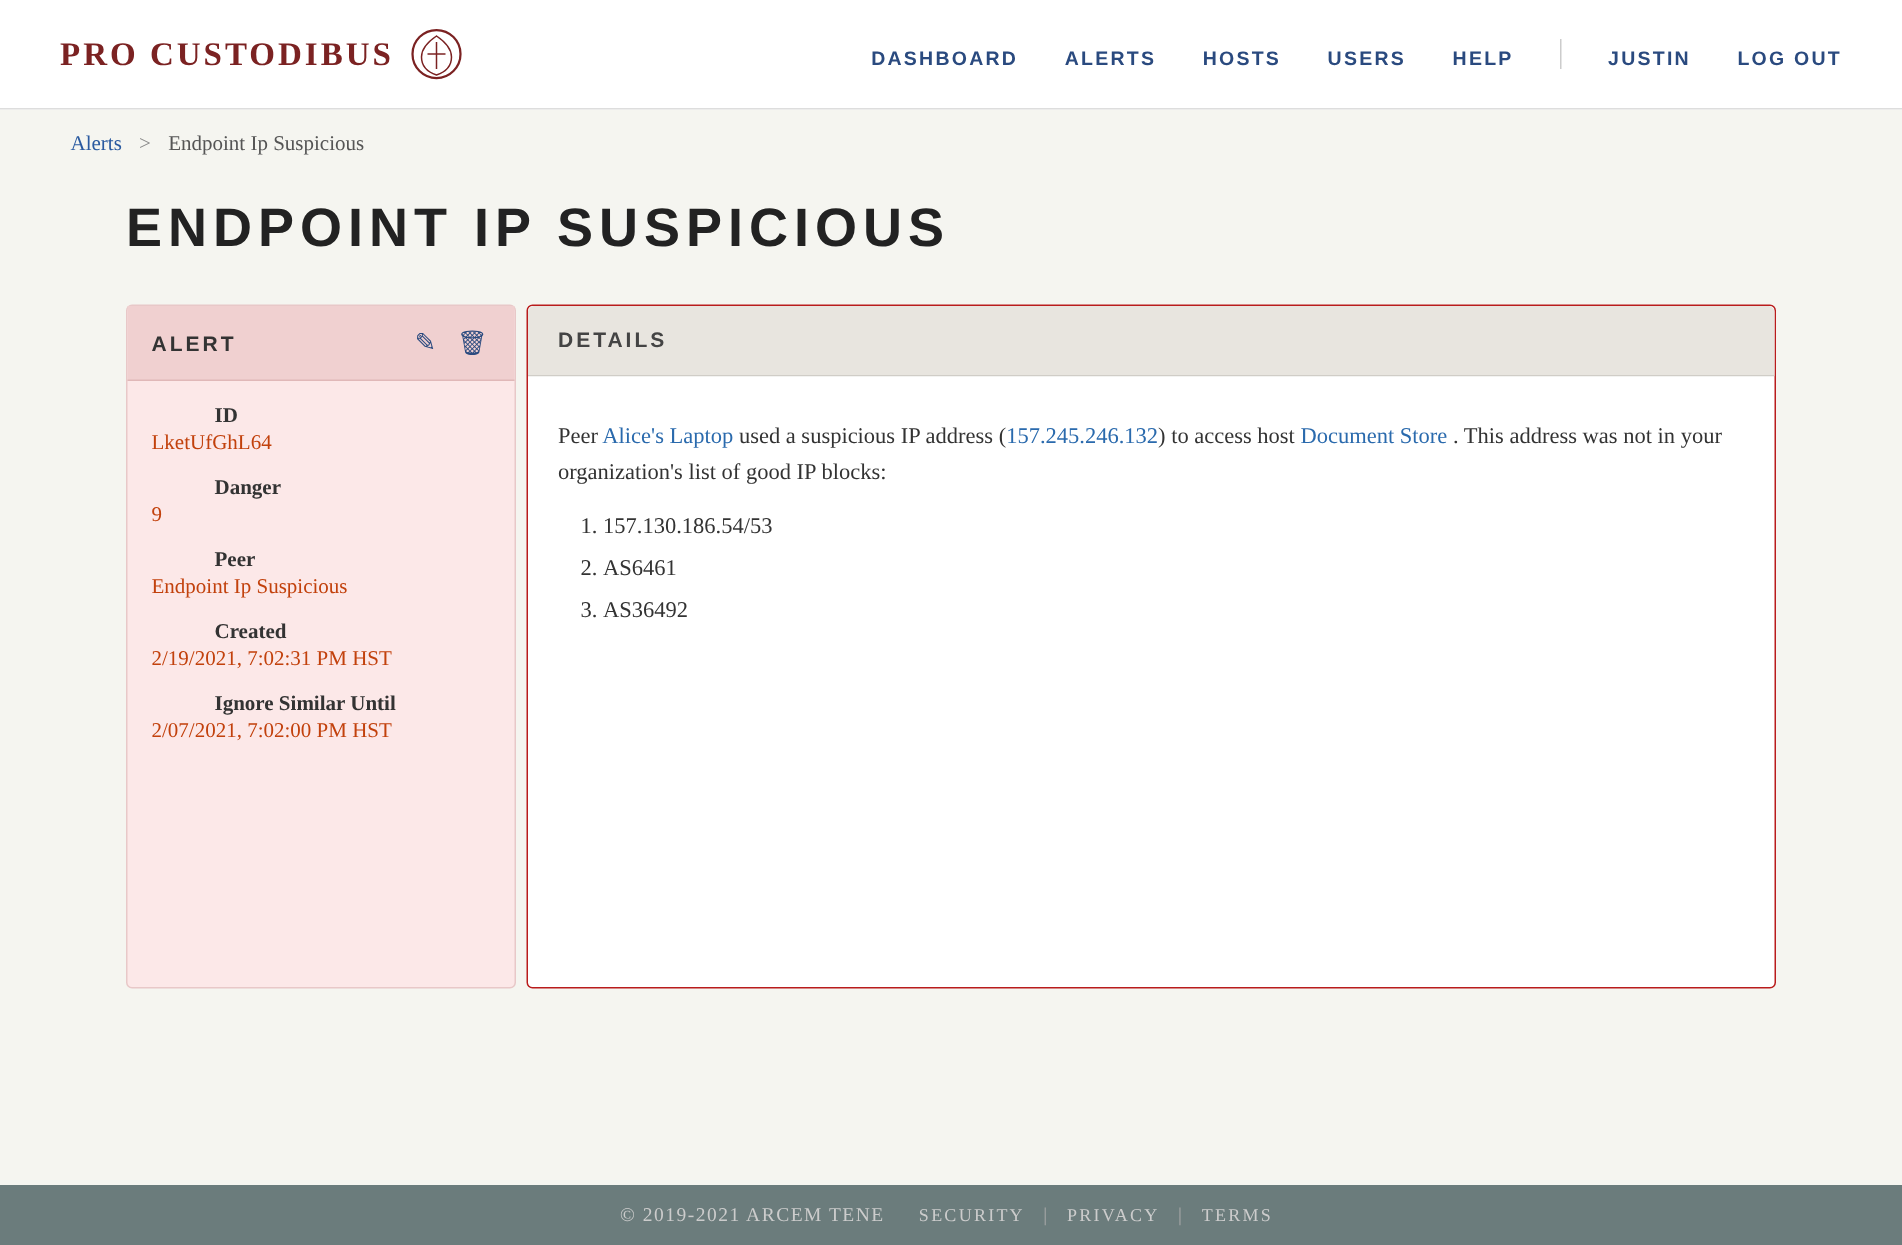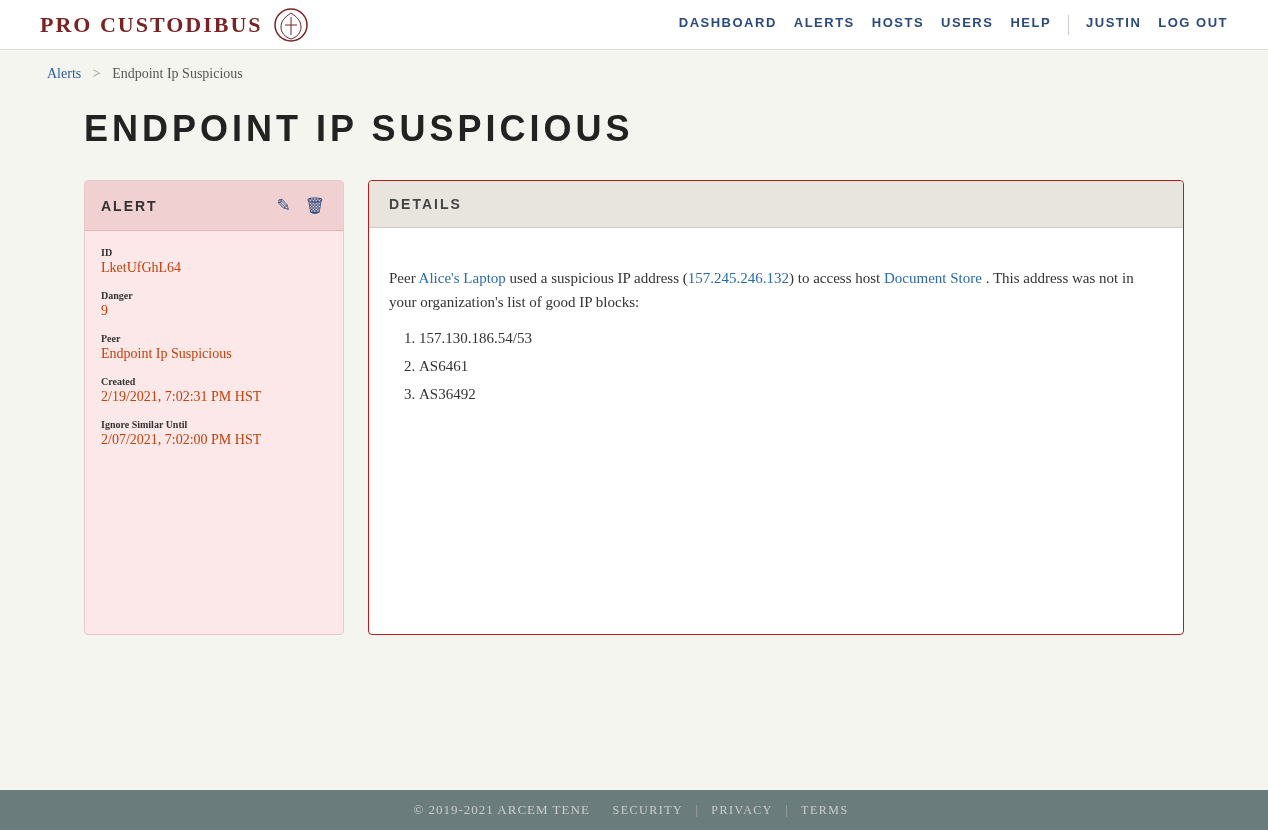--- a/index.html
+++ b/index.html
@@ -10,21 +10,21 @@
       min-height: 830px;
       display: flex;
       flex-direction: column;
     }
 
     
     header {
       background: #fff;
       border-bottom: 1px solid #ddd;
       padding: 0 40px;
-      height: 50px;
+      height: 73px;
       display: flex;
       align-items: center;
       justify-content: space-between;
     }
     .logo-area {
       display: flex;
       align-items: center;
       gap: 10px;
     }
     .logo-text {
@@ -35,22 +35,22 @@
       letter-spacing: 2px;
       text-transform: uppercase;
     }
     .logo-icon {
       width: 36px;
       height: 36px;
       color: #7b2222;
     }
     nav {
       display: flex;
-      align-items: flex-start;
-      gap: 17px;
+      align-items: flex-end;
+      gap: 31px;
     }
     .nav-link {
       font-family: 'Arial', sans-serif;
       font-size: 13px;
       font-weight: bold;
       letter-spacing: 1.5px;
       text-transform: uppercase;
       color: #2a4a7f;
       text-decoration: none;
       cursor: pointer;
@@ -89,21 +89,21 @@
       font-weight: bold;
       letter-spacing: 4px;
       text-transform: uppercase;
       color: #222;
     }
 
     
     .main-content {
       padding: 0 84px;
       display: flex;
-      gap: 24px;
+      gap: 7px;
       flex: 1;
     }
 
     
     .alert-card {
       width: 260px;
       min-width: 260px;
       background: #fce8e8;
       border: 1px solid #e8c8c8;
       border-radius: 4px;
@@ -136,23 +136,24 @@
       display: flex;
       align-items: center;
       color: #2a4a7f;
       font-size: 16px;
     }
     .alert-card-body {
       padding: 16px;
     }
     .field-label {
       font-weight: bold;
-      font-size: 10px;
+      font-size: 14px;
       color: #333;
       margin-bottom: 2px;
+      margin-left: 42px;
     }
     .field-value {
       font-size: 14px;
       color: #c2410c;
       margin-bottom: 14px;
     }
 
     
     .details-card {
       flex: 1;
@@ -169,21 +170,21 @@
     }
     .details-card-title {
       font-family: 'Arial', sans-serif;
       font-size: 14px;
       font-weight: bold;
       letter-spacing: 2px;
       text-transform: uppercase;
       color: #444;
     }
     .details-card-body {
-      padding: 38px 20px;
+      padding: 28px 20px;
       font-size: 15px;
       line-height: 1.6;
       color: #333;
     }
     .details-link {
       color: #2a6aad;
       text-decoration: none;
     }
     .details-list {
       margin: 12px 0 0 30px;

